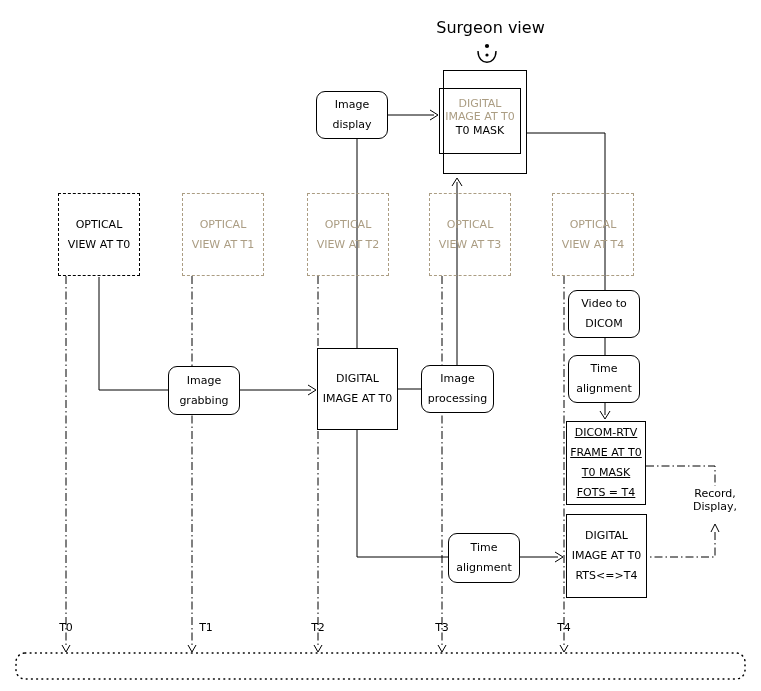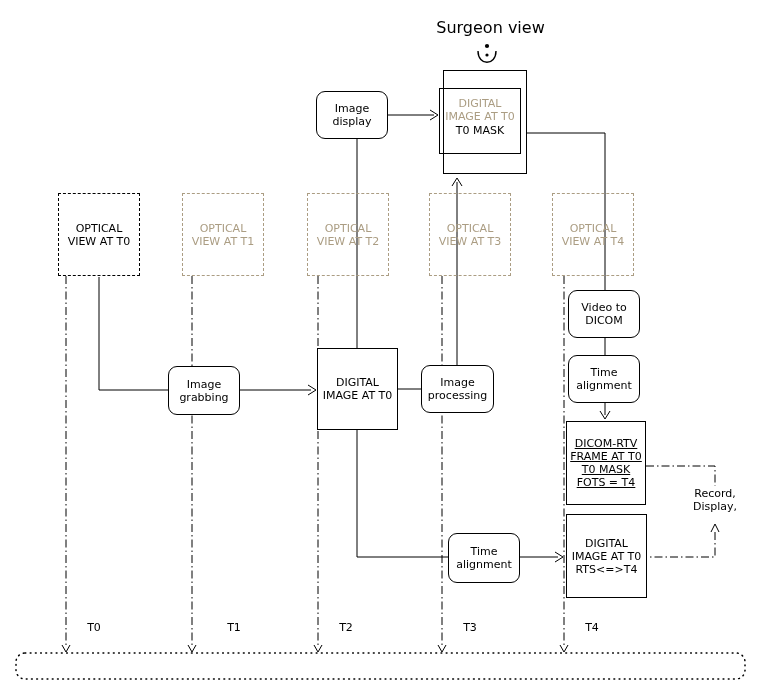--- a/index.html
+++ b/index.html
@@ -3,34 +3,34 @@
 <meta charset="utf-8">
 <style>
   html,body{margin:0;padding:0;background:#fff;}
   .canvas{
     position:relative;width:761px;height:691px;background:#fff;overflow:hidden;
     font-family:"DejaVu Sans","Liberation Sans",sans-serif;color:var(--ink,#000);
   }
   svg.lines{position:absolute;left:0;top:0;z-index:1;}
   .node{
     position:absolute;display:flex;align-items:center;justify-content:center;
-    text-align:center;font-size:11px;line-height:13px;
+    text-align:center;font-size:11px;line-height:20px;
     background:#fff;border:1px solid var(--ink,#000);z-index:3;box-sizing:border-box;
   }
   .round{border-radius:9px;}
   .dashed{border-style:dashed;background:transparent;z-index:2;}
   .accent{color:var(--accent,#ab9d83);border-color:var(--accent,#ab9d83);}
   .ink{color:var(--ink,#000);border-color:var(--ink,#000);}
   .frame{position:absolute;border:1px solid var(--ink,#000);background:transparent;z-index:3;box-sizing:border-box;}
   .label{
     position:absolute;font-size:11px;line-height:13px;text-align:center;z-index:4;
   }
   .pre{white-space:pre-line;}
   .title{font-size:16px;z-index:2;}
-  .tick{width:26px;top:621px;z-index:2;margin-left:28px;}
+  .tick{width:26px;top:621px;z-index:2;}
 </style>
 </head>
 <body>
 
 <div class="canvas">
 
   <svg class="lines" width="761" height="691" viewBox="0 0 761 691" stroke="#000" fill="none" stroke-width="1">
 
     <path d="M387 115 H434"></path>
     <path d="M430 110 L438 115 L430 120"></path>

